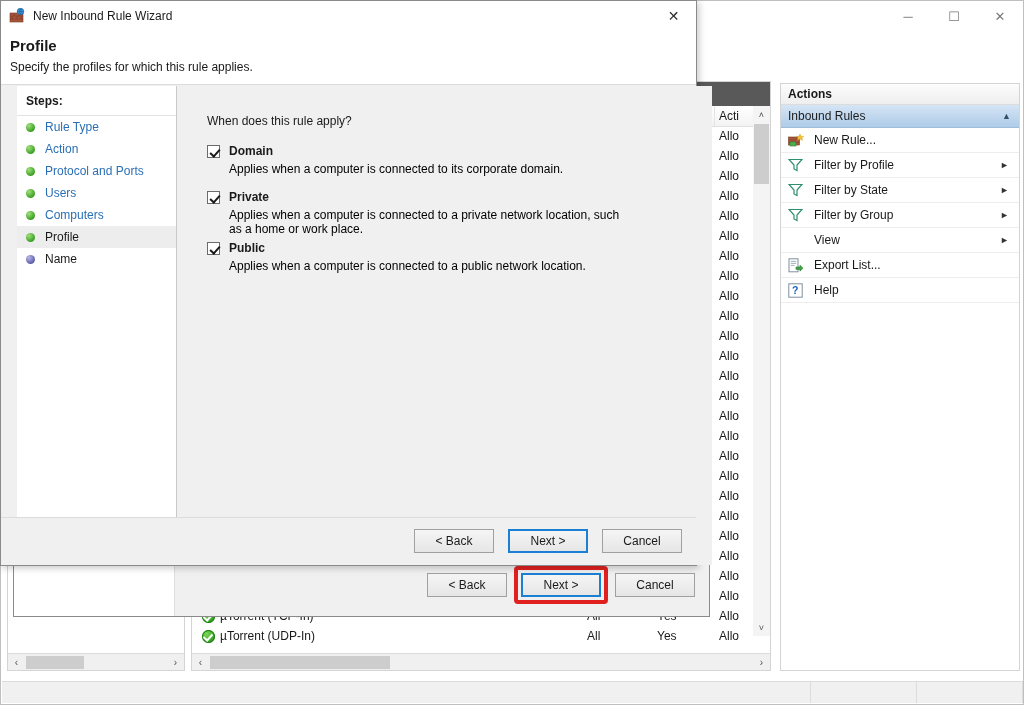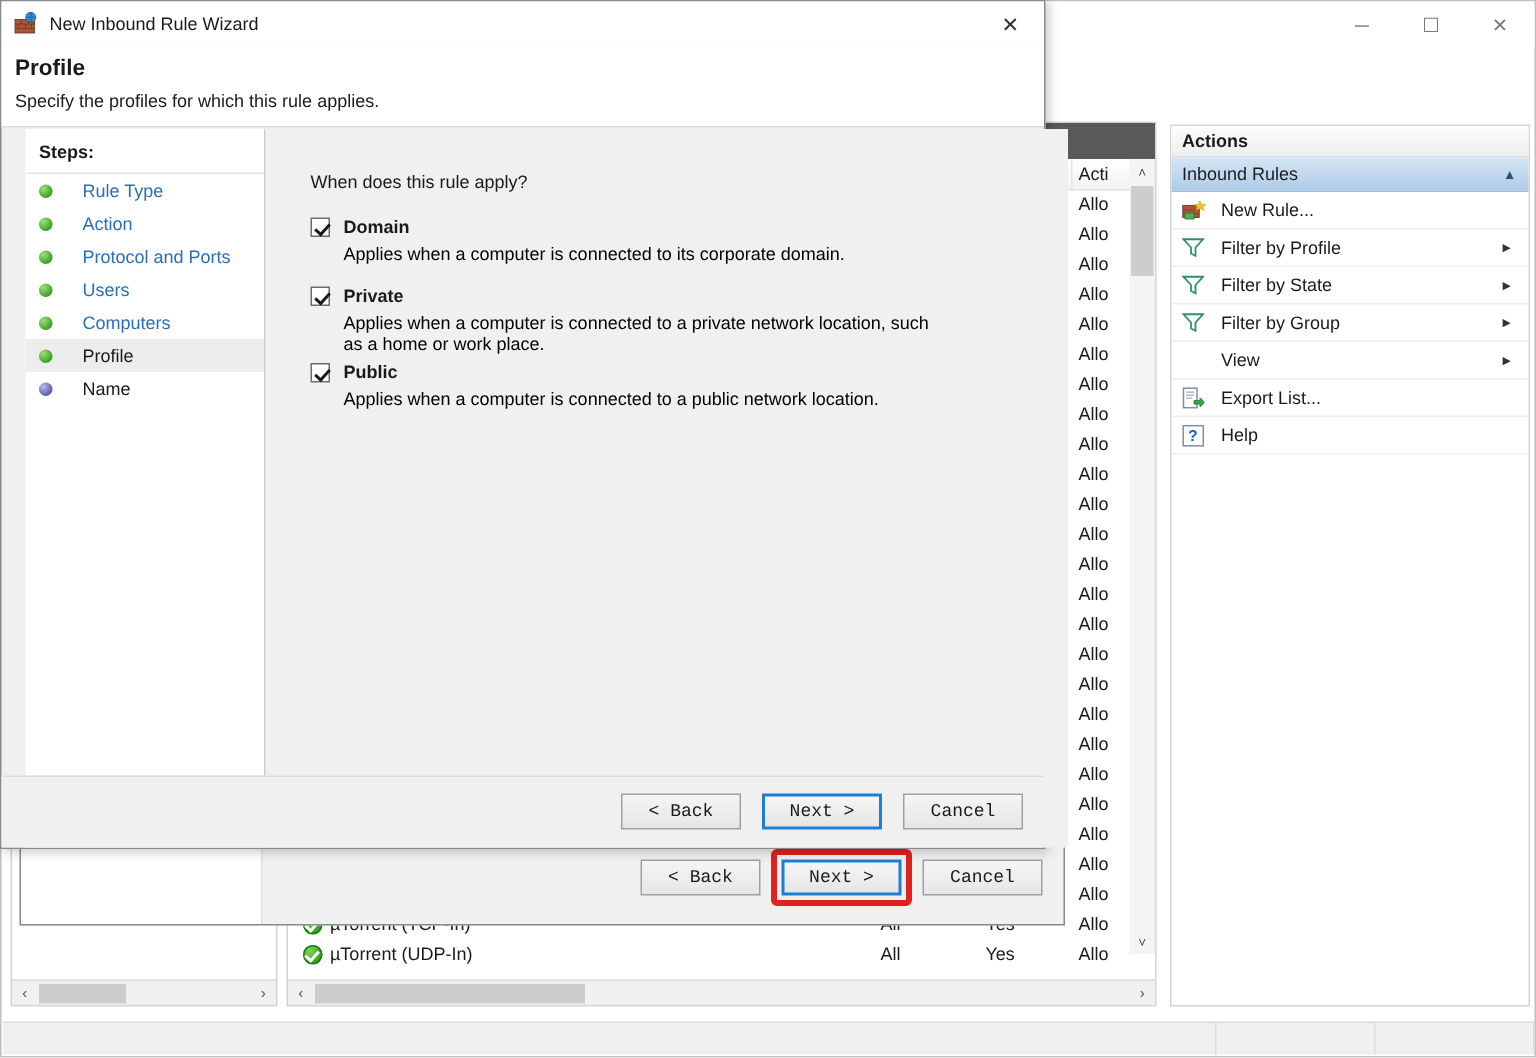--- a/index.html
+++ b/index.html
@@ -331,21 +331,21 @@
     color: #1a1a1a;
     padding: 0 0 7px 9px;
     border-bottom: 1px solid #e3e3e3;
   }
   .step {
     display: flex;
     align-items: center;
     height: 22px;
     padding-left: 9px;
     font-size: 12px;
-    gap: 20px;
+    gap: 10px;
   }
   .step.current { background: #ededed; }
   .step .dot {
     width: 9px; height: 9px;
     border-radius: 50%;
     flex: 0 0 9px;
     background: radial-gradient(circle at 33% 30%, #9fe07a, #3a9e22 72%);
   }
   .step .dot.pending {
     background: radial-gradient(circle at 33% 30%, #b8b8e8, #5c5ca8 72%);
@@ -418,21 +418,21 @@
   .btn {
     width: 80px; height: 24px;
     background: linear-gradient(#f5f5f5, #e6e6e6);
     border: 1px solid #a0a0a0;
     font-size: 12px;
     color: #1a1a1a;
     display: flex;
     align-items: center;
     justify-content: center;
     box-sizing: border-box;
-    font-family: Liberation Mono, monospace;
+    font-family: Liberation Sans, sans-serif;
   }
   .btn.focus {
     border: 2px solid #1b7fd4;
   }
   .btn-wrap { position: relative; }
   .btn-wrap.annot::before {
     content: "";
     position: absolute;
     left: -7px; top: -7px;
     width: 94px; height: 38px;

